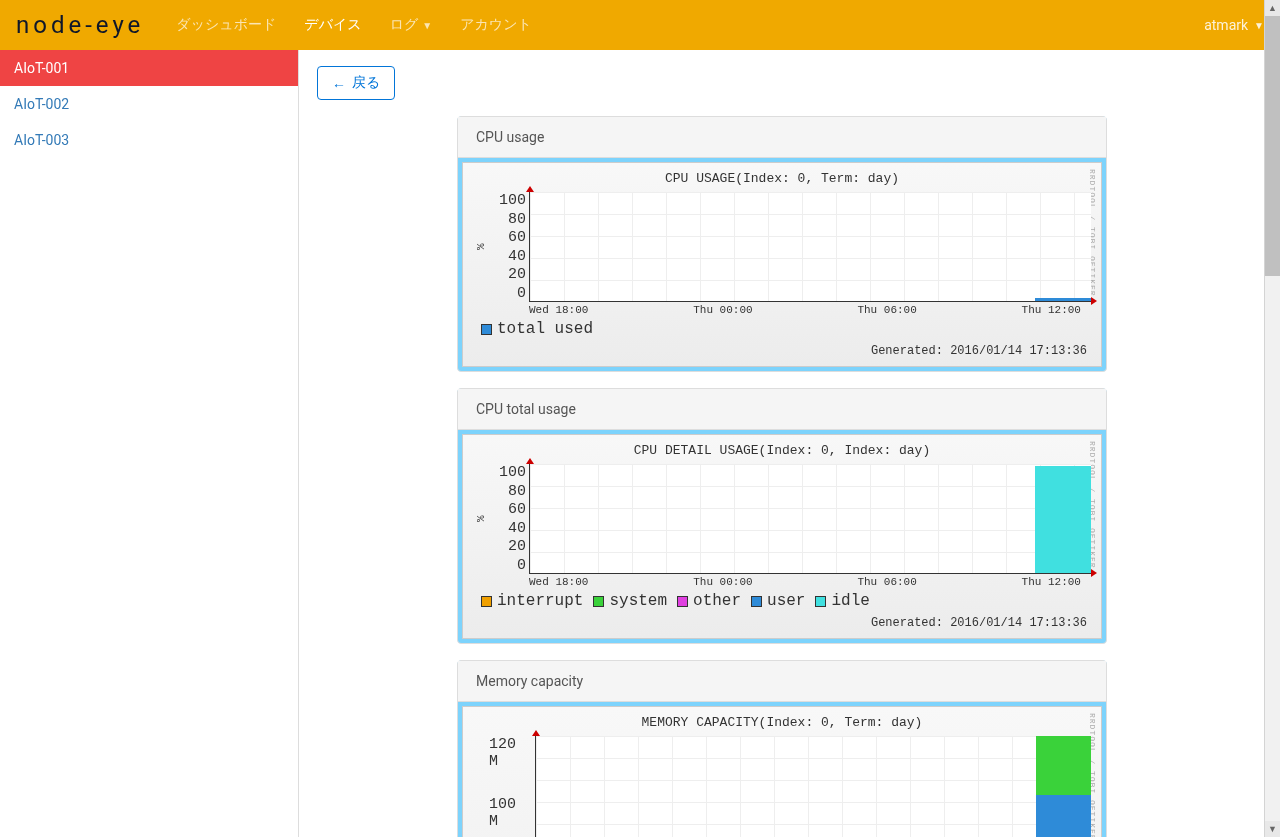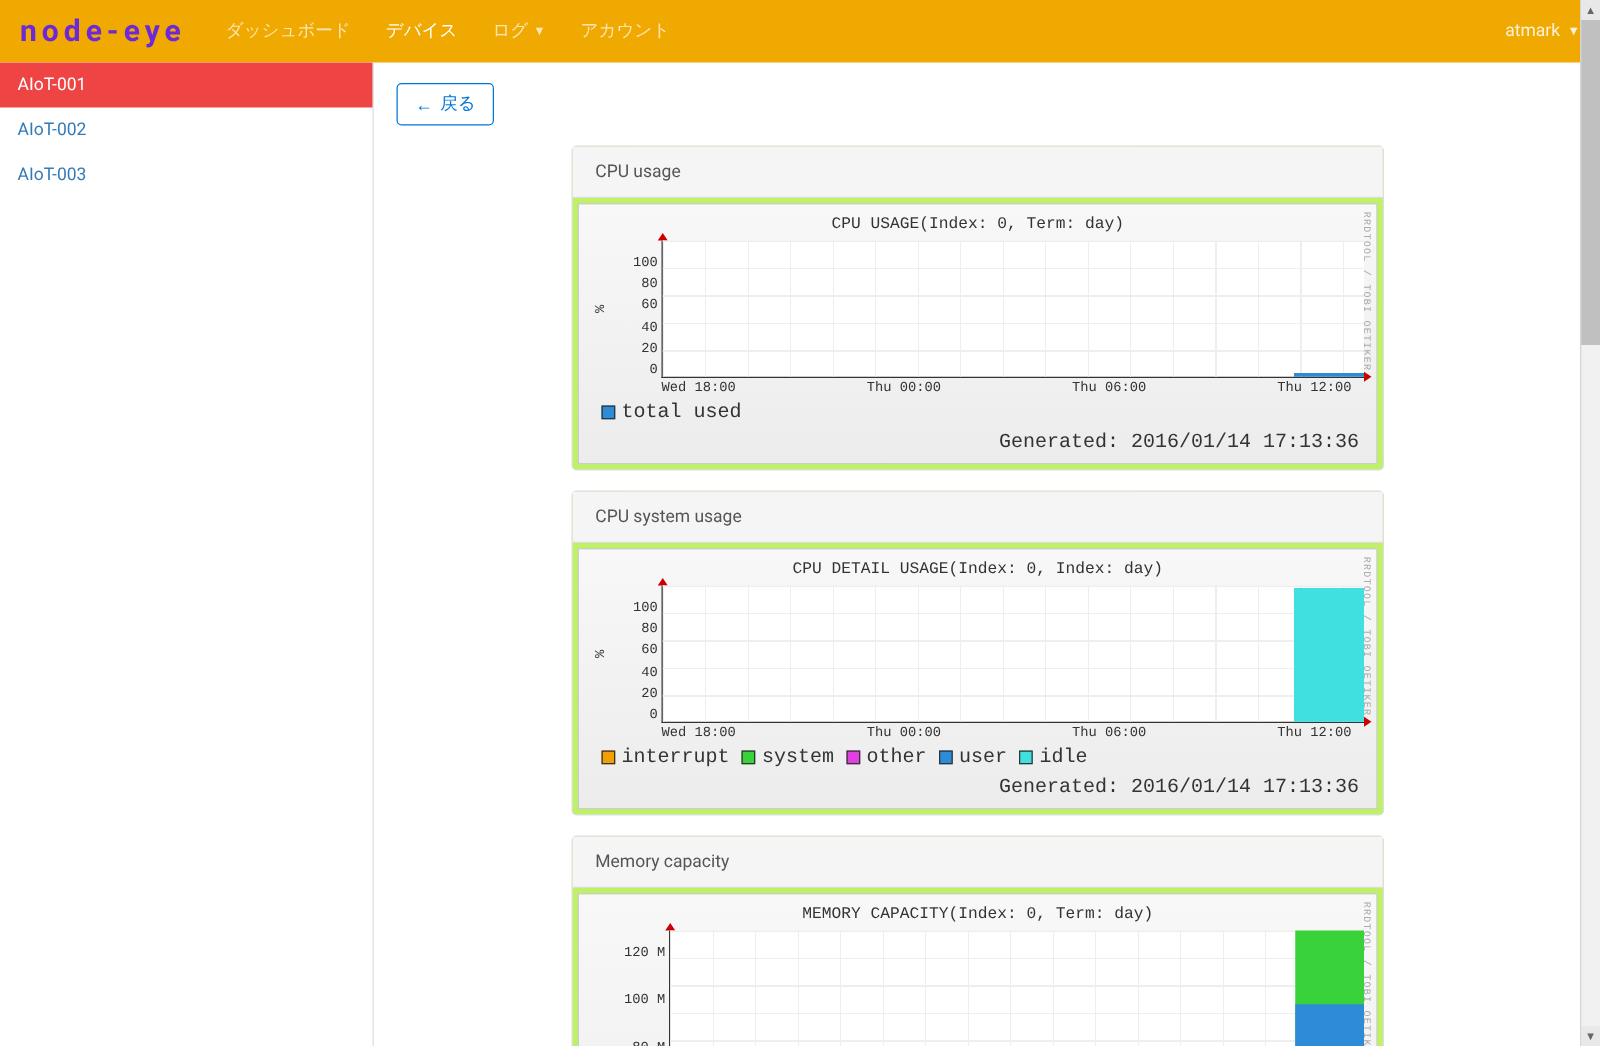--- a/index.html
+++ b/index.html
@@ -16,23 +16,23 @@
 .topbar {
   background: #f0a900;
   height: 50px;
   display: flex;
   align-items: center;
   padding: 0 16px;
   color: #fff;
 }
 .logo {
   font-size: 24px;
-  font-weight: 700;
+  font-weight: 400;
   letter-spacing: 4px;
-  color: #6d28d9;
+  color: #0f172a;
   margin-right: 18px;
 }
 .nav-item {
   padding: 0 14px;
   height: 40px;
   display: flex;
   align-items: center;
   color: rgba(255,255,255,0.7);
   font-size: 14px;
   cursor: pointer;
@@ -84,21 +84,21 @@
   cursor: pointer;
   display: inline-flex;
   align-items: center;
   gap: 6px;
 }
 .panels { margin-top: 16px; margin-left: 140px; width: 650px; }
 .panel {
   border: 1px solid #ddd;
   border-radius: 4px;
   margin-bottom: 16px;
-  background: #bef264;
+  background: #7dd3fc;
 }
 .panel-header {
   background: #f5f5f5;
   padding: 12px 18px;
   font-size: 14px;
   color: #555;
   border-bottom: 1px solid #ddd;
 }
 .panel-body {
   padding: 4px;
@@ -126,24 +126,23 @@
   display: flex;
   align-items: center;
   justify-content: center;
   width: 16px;
 }
 .yticks {
   display: flex;
   flex-direction: column;
   justify-content: space-between;
   align-items: flex-end;
-  font-size: 11px;
+  font-size: 15px;
   padding-right: 3px;
   width: 40px;
-  margin-top: 12px;
 }
 .plot-area {
   flex: 1;
   position: relative;
   height: 110px;
   background: #fff;
   border-left: 1px solid #333;
   border-bottom: 1px solid #333;
 }
 .plot-area::before,
@@ -181,21 +180,21 @@
   display: flex;
   flex-wrap: wrap;
   gap: 10px;
 }
 .legend-item { display: inline-flex; align-items: center; gap: 5px; }
 .swatch {
   width: 11px; height: 11px; border: 1px solid #333; display: inline-block;
 }
 .generated {
   text-align: right;
-  font-size: 16px;
+  font-size: 12px;
   padding: 6px 4px 2px;
 }
 .rrdtool {
   position: absolute;
   right: 4px; top: 6px;
   writing-mode: vertical-rl;
   font-size: 8px;
   color: #aaa;
   letter-spacing: 1px;
 }
@@ -294,21 +293,21 @@
                 <span class="swatch" style="background:#2e8bd8"></span>
                 <span>total used</span>
               </span>
             </div>
             <div class="generated">Generated: 2016/01/14 17:13:36</div>
           </div>
         </div>
       </div>
 
       <div class="panel">
-        <div class="panel-header">CPU system usage</div>
+        <div class="panel-header">CPU total usage</div>
         <div class="panel-body">
           <div class="chart">
             <div class="rrdtool">RRDTOOL / TOBI OETIKER</div>
             <div class="chart-title">CPU DETAIL USAGE(Index: 0, Index: day)</div>
             <div class="chart-plot">
               <div class="ylabel">%</div>
               <div class="yticks">
                 <span>100</span>
                 <span>80</span>
                 <span>60</span>

